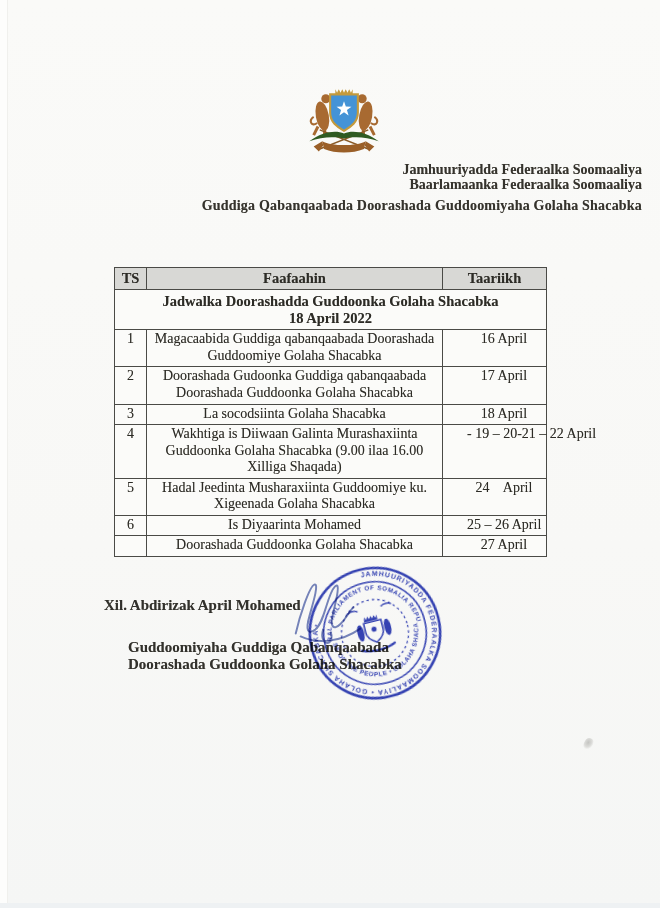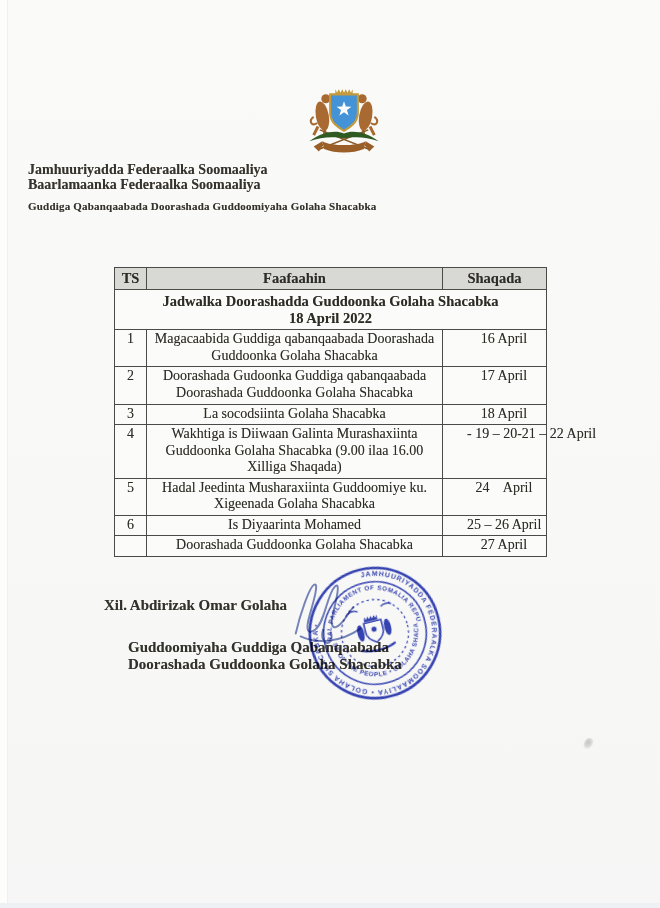--- a/index.html
+++ b/index.html
@@ -16,26 +16,26 @@
   .page::before{
     content:"";position:absolute;left:0;top:0;width:7px;height:100%;
     background:#fdfdfc;border-right:1px solid #f0f0ed;
   }
   .page::after{
     content:"";position:absolute;left:0;bottom:0;width:100%;height:5px;
     background:#eef1f3;
   }
   .emblem{position:absolute;left:292px;top:84px;width:104px;height:78px;}
   .doc-header{
-    position:absolute;left:28px;top:163px;width:630px;text-align:left;
+    position:absolute;left:12px;top:163px;width:630px;text-align:right;
     font-weight:bold;color:#35332d;
     text-shadow:0 0 .5px rgba(70,65,50,.45);
   }
   .doc-header .h-line{font-size:14px;line-height:14.8px;}
-  .doc-header .h-line4{font-size:11px;line-height:16px;margin-top:5px;letter-spacing:.2px;}
+  .doc-header .h-line4{font-size:14px;line-height:16px;margin-top:5px;letter-spacing:.2px;}
 
   .sched{
     position:absolute;left:114px;top:267px;width:432px;
     border-collapse:collapse;table-layout:fixed;
     font-size:14px;color:#2c2b26;
     text-shadow:0 0 .4px rgba(70,65,50,.4);
   }
   .sched col.c-ts{width:32px;}
   .sched col.c-desc{width:296px;}
   .sched col.c-date{width:104px;}
@@ -130,27 +130,27 @@
         <td class="title-cell" colspan="3">
           <div>Jadwalka Doorashadda Guddoonka Golaha Shacabka</div>
           <div>18 April 2022</div>
         </td>
       </tr>
     </tbody>
     <thead>
       <tr>
         <th>TS</th>
         <th>Faafaahin</th>
-        <th>Shaqada</th>
+        <th>Taariikh</th>
       </tr>
     </thead>
     <tbody>
       <tr>
         <td>1</td>
-        <td>Magacaabida Guddiga qabanqaabada Doorashada Guddoonka Golaha Shacabka</td>
+        <td>Magacaabida Guddiga qabanqaabada Doorashada Guddoomiye Golaha Shacabka</td>
         <td class="date">16 April</td>
       </tr>
       <tr>
         <td>2</td>
         <td>Doorashada Gudoonka Guddiga qabanqaabada Doorashada Guddoonka Golaha Shacabka</td>
         <td class="date">17 April</td>
       </tr>
       <tr>
         <td>3</td>
         <td>La socodsiinta Golaha Shacabka</td>
@@ -172,21 +172,21 @@
         <td class="date">25 – 26 April</td>
       </tr>
       <tr>
         <td></td>
         <td>Doorashada Guddoonka Golaha Shacabka</td>
         <td class="date">27 April</td>
       </tr>
     </tbody>
   </table>
 
-  <div class="sig-name">Xil. Abdirizak Omar Golaha</div>
+  <div class="sig-name">Xil. Abdirizak April Mohamed</div>
   <div class="sig-title">
     <div>Guddoomiyaha Guddiga Qabanqaabada</div>
     <div>Doorashada Guddoonka Golaha Shacabka</div>
   </div>
 
   <svg class="signature-svg" viewBox="0 0 90 80">
     <g stroke="#5f6fae" stroke-width="2" fill="none" stroke-linecap="round">
       <path d="M12,62 C16,44 26,14 31,12 C36,10 30,30 26,44 C22,58 24,64 32,58 C42,50 44,22 52,14 C58,8 54,26 50,42 C47,54 50,60 58,52 C64,46 67,39 71,35"></path>
       <path d="M40,58 C35,74 52,77 48,61"></path>
       <path d="M17,65 C34,73 58,71 78,57"></path>

